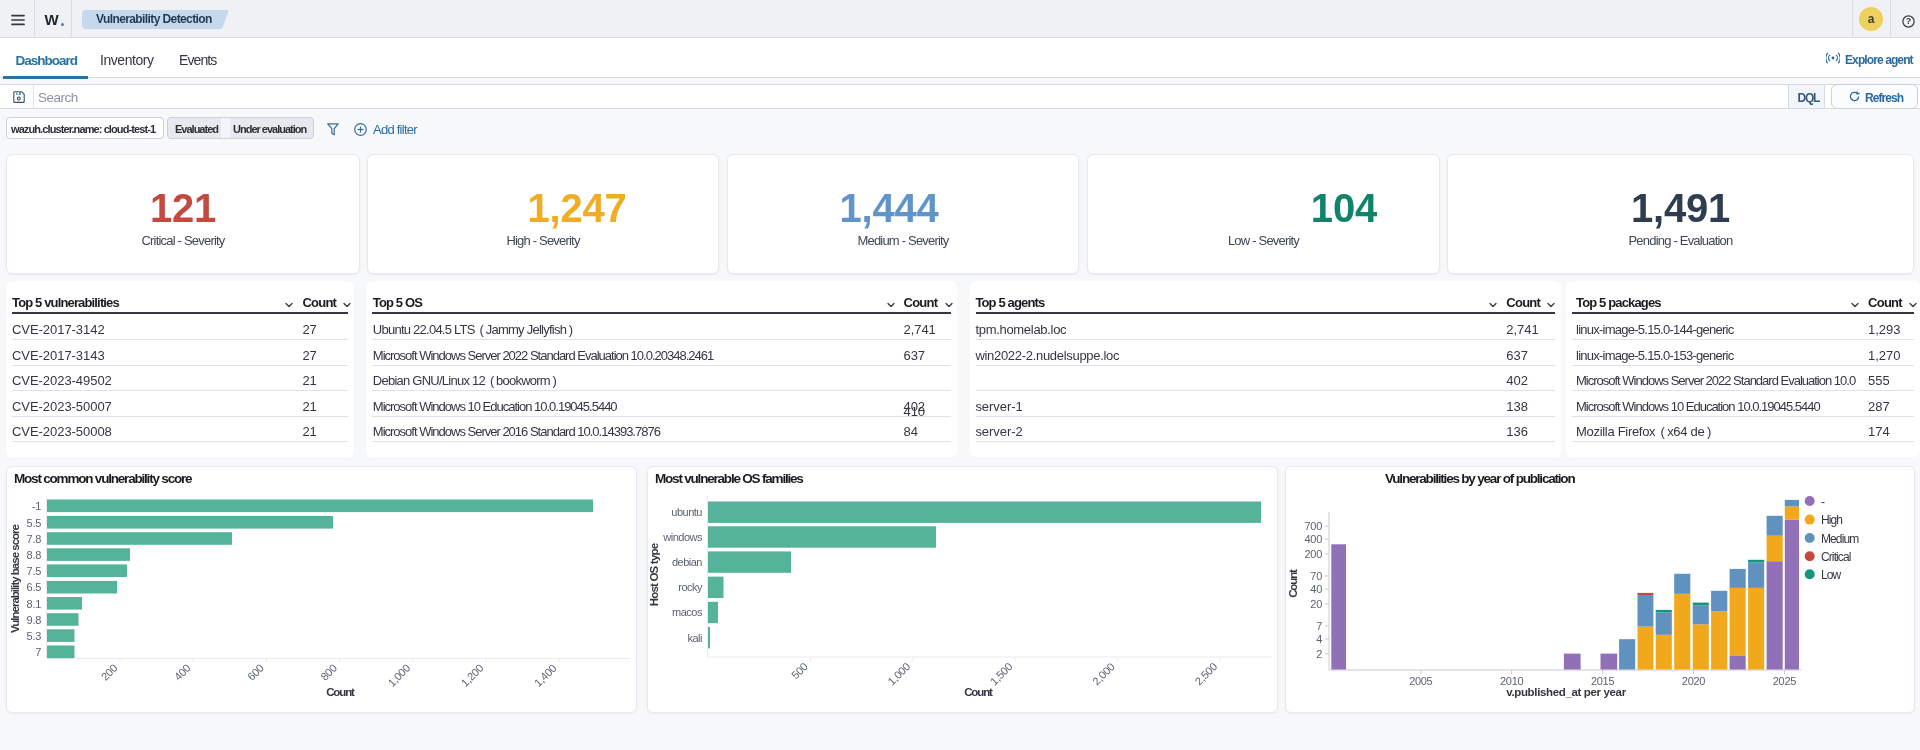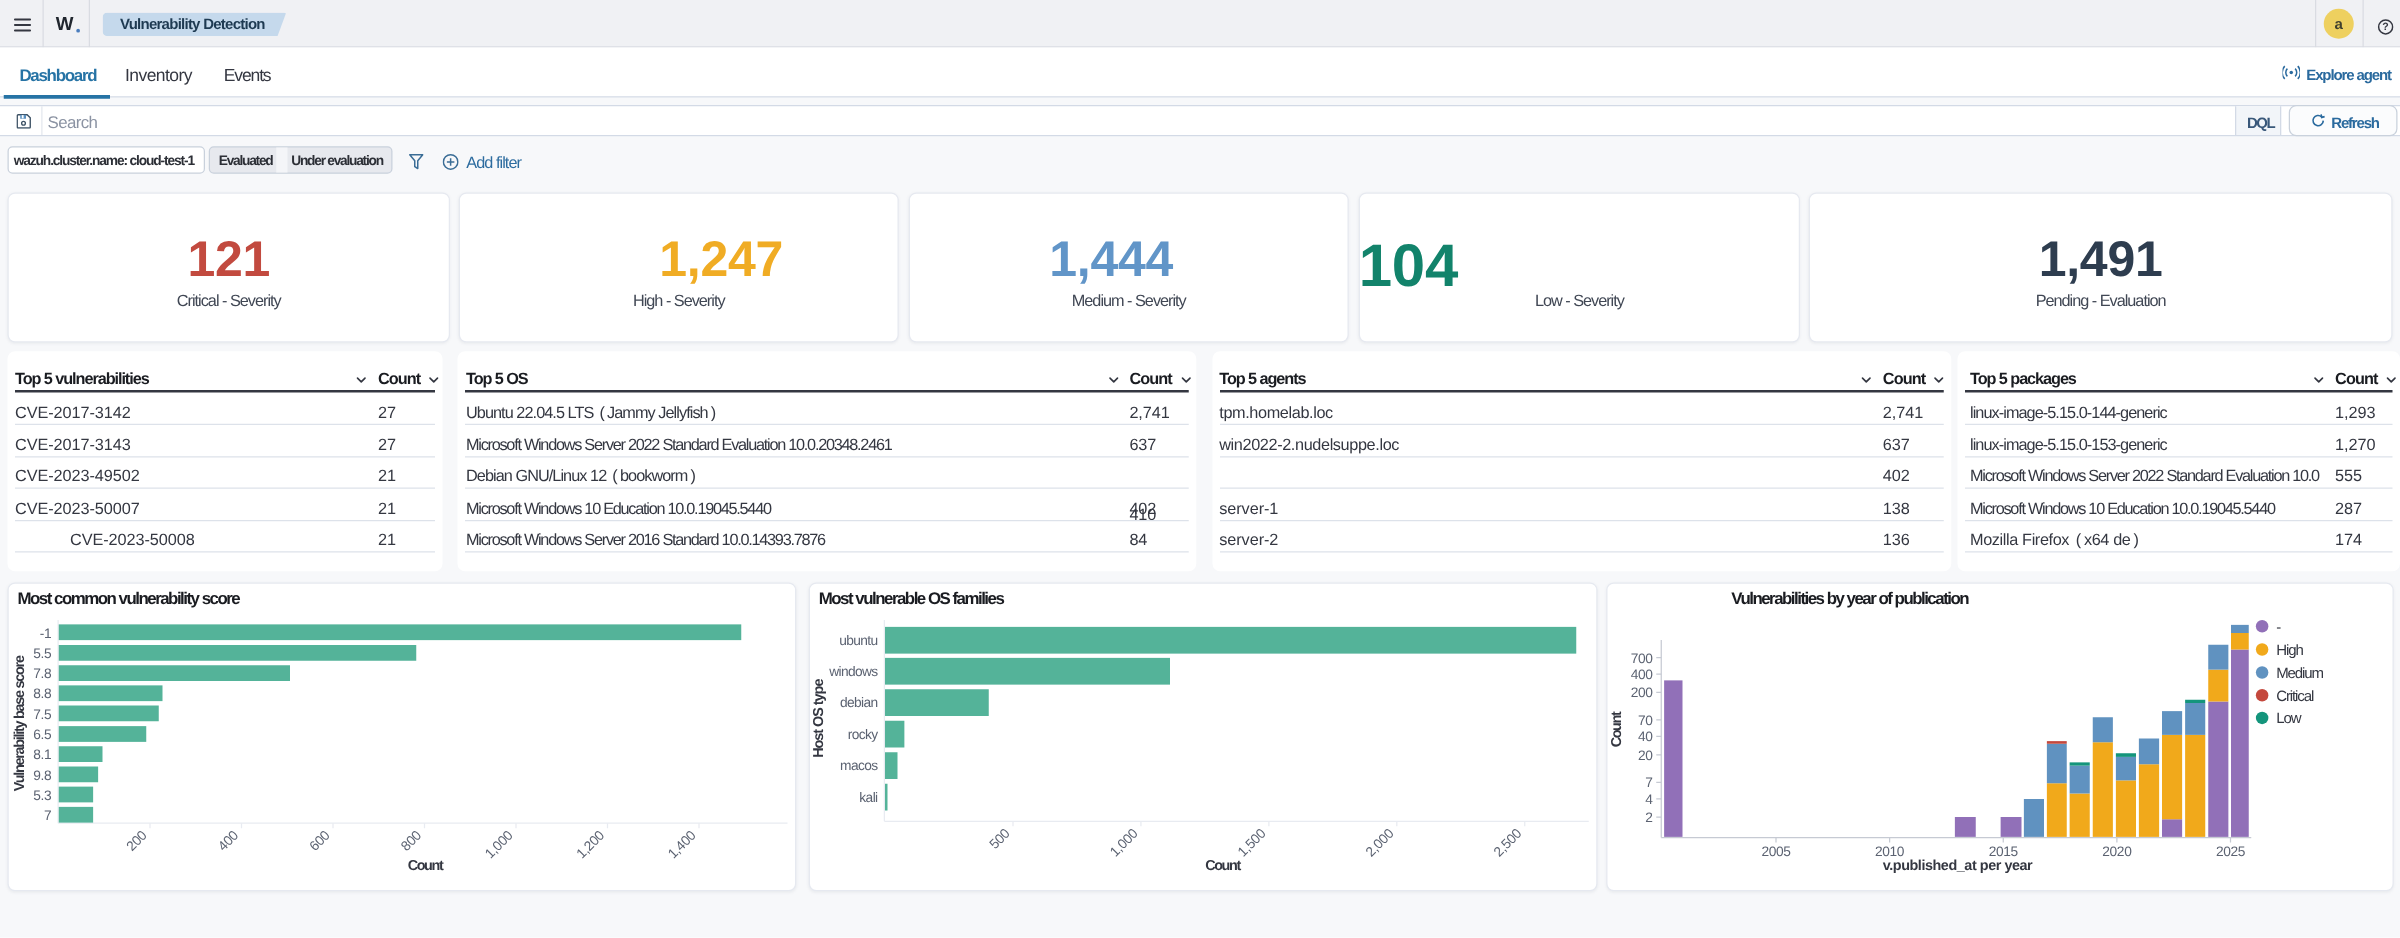--- a/index.html
+++ b/index.html
@@ -80,21 +80,21 @@
 <div class="abs" style="left:6px;top:154px;width:354px;height:120px;background:#fff;border:1px solid #e6e9f0;border-radius:6px;box-shadow:0 1px 2px rgba(100,110,130,0.08);"></div>
 <div class="abs" style="left:6px;top:186px;width:354px;text-align:center;font-size:40px;font-weight:bold;color:#c24a3f;letter-spacing:-0.2px;">121</div>
 <div class="abs" style="left:6px;top:233px;width:354px;text-align:center;font-size:13px;color:#404754;letter-spacing:-0.8px;">Critical - Severity</div>
 <div class="abs" style="left:367px;top:154px;width:352px;height:120px;background:#fff;border:1px solid #e6e9f0;border-radius:6px;box-shadow:0 1px 2px rgba(100,110,130,0.08);"></div>
 <div class="abs" style="left:367px;top:186px;width:420px;text-align:center;font-size:40px;font-weight:bold;color:#f0ac24;letter-spacing:-0.2px;">1,247</div>
 <div class="abs" style="left:367px;top:233px;width:352px;text-align:center;font-size:13px;color:#404754;letter-spacing:-0.8px;">High - Severity</div>
 <div class="abs" style="left:727px;top:154px;width:352px;height:120px;background:#fff;border:1px solid #e6e9f0;border-radius:6px;box-shadow:0 1px 2px rgba(100,110,130,0.08);"></div>
 <div class="abs" style="left:727px;top:186px;width:324px;text-align:center;font-size:40px;font-weight:bold;color:#6195c8;letter-spacing:-0.2px;">1,444</div>
 <div class="abs" style="left:727px;top:233px;width:352px;text-align:center;font-size:13px;color:#404754;letter-spacing:-0.8px;">Medium - Severity</div>
 <div class="abs" style="left:1087px;top:154px;width:353px;height:120px;background:#fff;border:1px solid #e6e9f0;border-radius:6px;box-shadow:0 1px 2px rgba(100,110,130,0.08);"></div>
-<div class="abs" style="left:1087px;top:186px;width:290px;text-align:left;font-size:48px;font-weight:bold;color:#12836b;letter-spacing:-0.2px;">104</div>
+<div class="abs" style="left:1087px;top:186px;width:290px;text-align:right;font-size:40px;font-weight:bold;color:#12836b;letter-spacing:-0.2px;">104</div>
 <div class="abs" style="left:1087px;top:233px;width:353px;text-align:center;font-size:13px;color:#404754;letter-spacing:-0.8px;">Low - Severity</div>
 <div class="abs" style="left:1447px;top:154px;width:467px;height:120px;background:#fff;border:1px solid #e6e9f0;border-radius:6px;box-shadow:0 1px 2px rgba(100,110,130,0.08);"></div>
 <div class="abs" style="left:1447px;top:186px;width:467px;text-align:center;font-size:40px;font-weight:bold;color:#2e3d4f;letter-spacing:-0.2px;">1,491</div>
 <div class="abs" style="left:1447px;top:233px;width:467px;text-align:center;font-size:13px;color:#404754;letter-spacing:-0.8px;">Pending - Evaluation</div>
 <div class="abs" style="left:6px;top:281px;width:348px;height:176px;background:#fff;border-radius:6px;"></div>
 <div class="abs" style="left:12px;top:295px;font-size:13px;color:#1a1c21;font-weight:700;letter-spacing:-0.85px;">Top 5 vulnerabilities</div>
 <div class="abs" style="left:283.4px;top:295px;"><svg width="12" height="12" viewBox="0 0 12 12" style="vertical-align:-2px;">
         <path d="M3 4.5 L6 7.5 L9 4.5" fill="none" stroke="#343741" stroke-width="1.3" stroke-linecap="round" stroke-linejoin="round"></path>
       </svg></div>
 <div class="abs" style="left:302.4px;top:295px;font-size:13px;color:#1a1c21;font-weight:700;letter-spacing:-0.75px;">Count</div>
@@ -107,21 +107,21 @@
 <div class="abs" style="left:12px;top:339.0px;width:336px;height:1px;background:#dde2ea;"></div>
 <div class="abs" style="left:12px;top:347.5px;width:280.4px;font-size:13px;color:#343741;letter-spacing:-0.05px;white-space:nowrap;overflow:hidden;">CVE-2017-3143</div>
 <div class="abs" style="left:302.4px;top:347.5px;font-size:13px;color:#343741;font-weight:400;letter-spacing:-0.05px;">27</div>
 <div class="abs" style="left:12px;top:364.5px;width:336px;height:1px;background:#dde2ea;"></div>
 <div class="abs" style="left:12px;top:373.0px;width:280.4px;font-size:13px;color:#343741;letter-spacing:-0.05px;white-space:nowrap;overflow:hidden;">CVE-2023-49502</div>
 <div class="abs" style="left:302.4px;top:373.0px;font-size:13px;color:#343741;font-weight:400;letter-spacing:-0.05px;">21</div>
 <div class="abs" style="left:12px;top:390.0px;width:336px;height:1px;background:#dde2ea;"></div>
 <div class="abs" style="left:12px;top:398.5px;width:280.4px;font-size:13px;color:#343741;letter-spacing:-0.05px;white-space:nowrap;overflow:hidden;">CVE-2023-50007</div>
 <div class="abs" style="left:302.4px;top:398.5px;font-size:13px;color:#343741;font-weight:400;letter-spacing:-0.05px;">21</div>
 <div class="abs" style="left:12px;top:415.5px;width:336px;height:1px;background:#dde2ea;"></div>
-<div class="abs" style="left:12px;top:424.0px;width:280.4px;font-size:13px;color:#343741;letter-spacing:-0.05px;white-space:nowrap;overflow:hidden;margin-left:44px;">CVE-2023-50008</div>
+<div class="abs" style="left:12px;top:424.0px;width:280.4px;font-size:13px;color:#343741;letter-spacing:-0.05px;white-space:nowrap;overflow:hidden;">CVE-2023-50008</div>
 <div class="abs" style="left:302.4px;top:424.0px;font-size:13px;color:#343741;font-weight:400;letter-spacing:-0.05px;">21</div>
 <div class="abs" style="left:12px;top:441.0px;width:336px;height:1px;background:#dde2ea;"></div>
 <div class="abs" style="left:366px;top:281px;width:591px;height:176px;background:#fff;border-radius:6px;"></div>
 <div class="abs" style="left:372.8px;top:295px;font-size:13px;color:#1a1c21;font-weight:700;letter-spacing:-0.85px;">Top 5 OS</div>
 <div class="abs" style="left:884.5px;top:295px;"><svg width="12" height="12" viewBox="0 0 12 12" style="vertical-align:-2px;">
         <path d="M3 4.5 L6 7.5 L9 4.5" fill="none" stroke="#343741" stroke-width="1.3" stroke-linecap="round" stroke-linejoin="round"></path>
       </svg></div>
 <div class="abs" style="left:903.5px;top:295px;font-size:13px;color:#1a1c21;font-weight:700;letter-spacing:-0.75px;">Count</div>
 <div class="abs" style="left:942.5px;top:295px;"><svg width="12" height="12" viewBox="0 0 12 12" style="vertical-align:-2px;">
         <path d="M3 4.5 L6 7.5 L9 4.5" fill="none" stroke="#343741" stroke-width="1.3" stroke-linecap="round" stroke-linejoin="round"></path>

